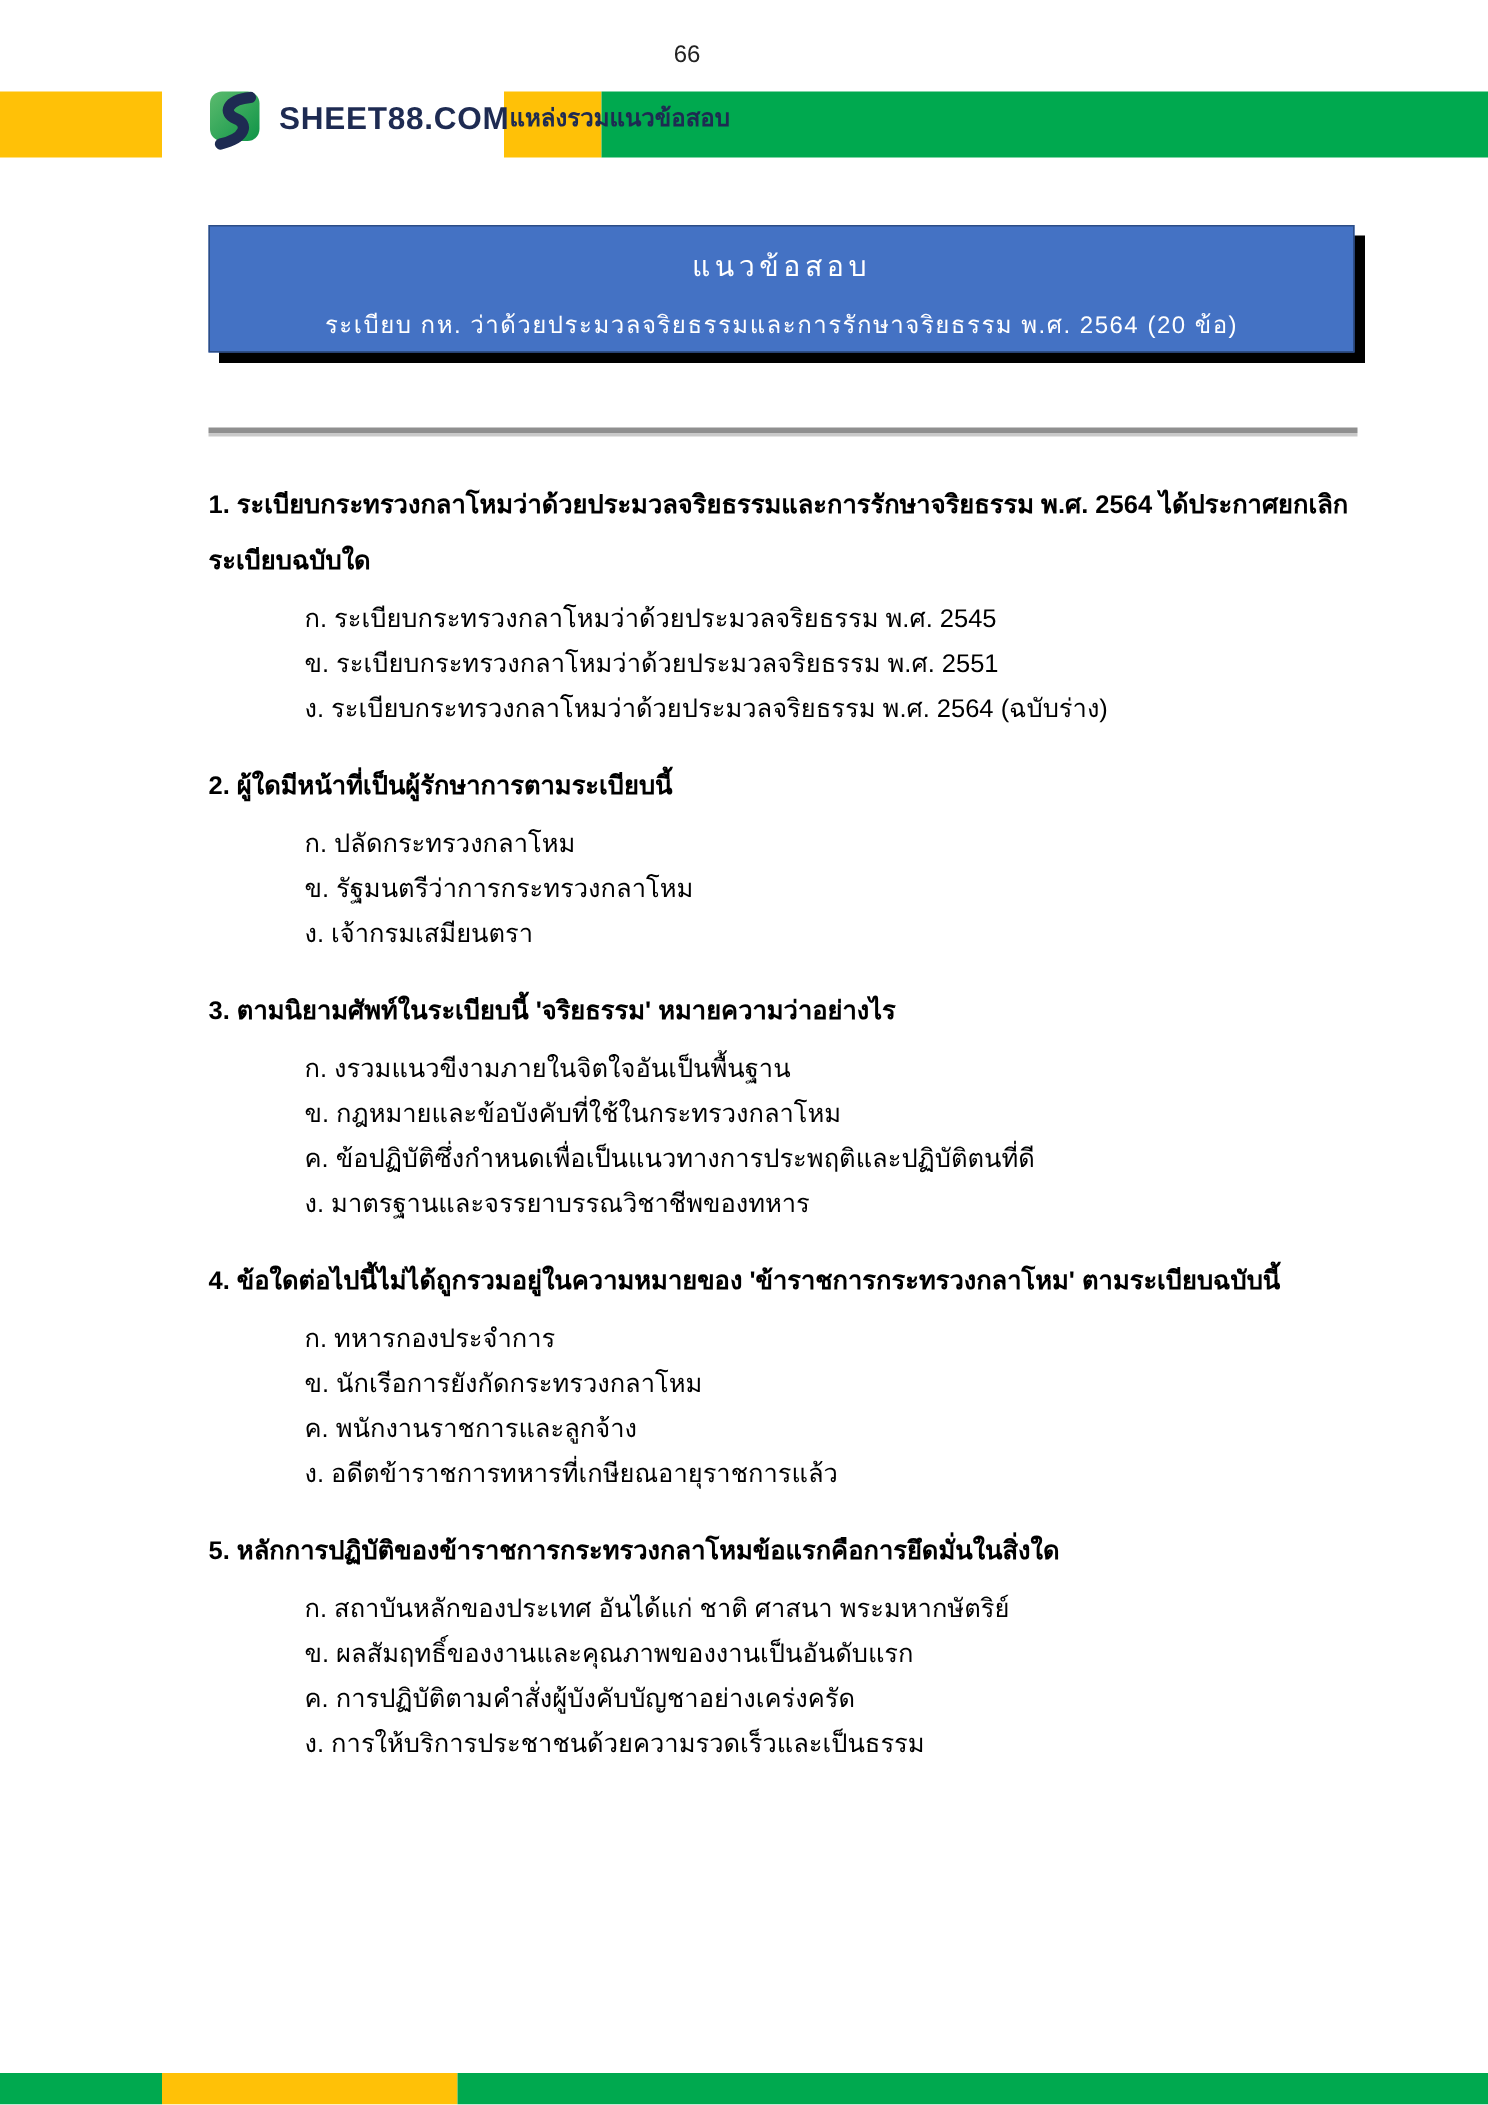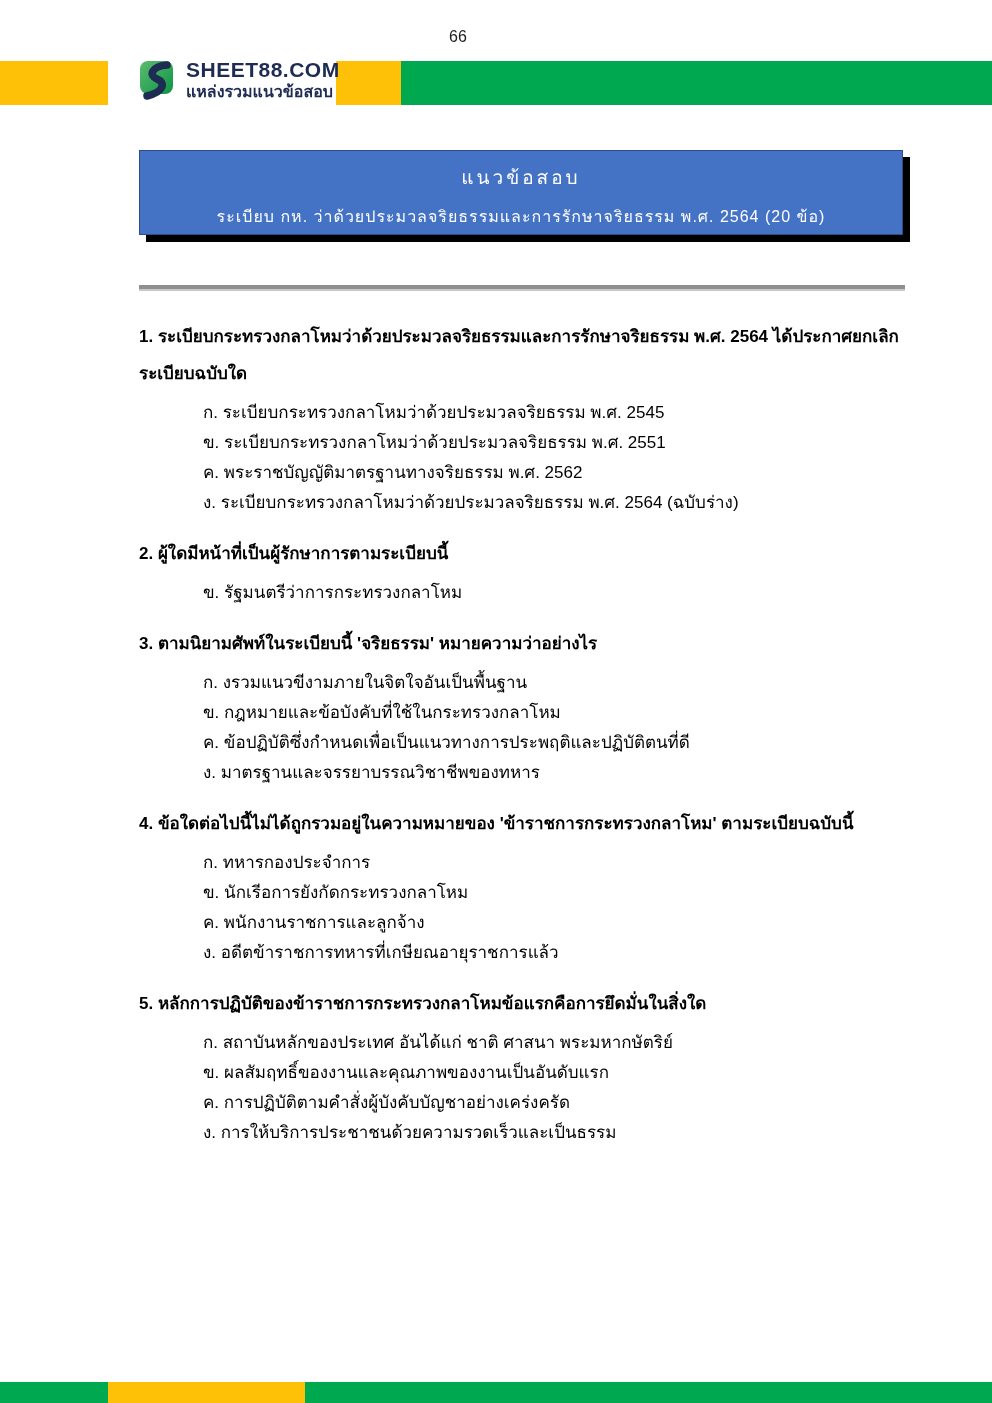--- a/index.html
+++ b/index.html
@@ -28,21 +28,21 @@
   .seg-yellow1 { width: 108px; background: #FFC107; }
   .seg-gap     { width: 228px; background: #ffffff; }
   .seg-yellow2 { width: 65px;  background: #FFC107; }
   .seg-green   { flex: 1;      background: #00A94F; }
 
   
   .logo {
     position: absolute; top: 54px; left: 136px; height: 52px;
     display: flex; align-items: center; gap: 10px; background: transparent;
   }
-  .logo-text { display: flex; flex-direction: column; line-height: 1.05; }
+  .logo-text { display: flex; flex-direction: row; line-height: 1.05; }
   .logo-name {
     font-size: 21px; font-weight: 700; color: #1E2B52; letter-spacing: 0.5px;
   }
   .logo-tagline {
     font-size: 16px; font-weight: 700; color: #1E2B52; margin-top: 3px;
   }
 
   
   .title-box {
     position: absolute; left: 139px; top: 150px; width: 764px; height: 85px;
@@ -130,29 +130,30 @@
 
   <div class="divider"></div>
 
   <div class="content">
 
     <div class="question">
       <div class="q-text">1. ระเบียบกระทรวงกลาโหมว่าด้วยประมวลจริยธรรมและการรักษาจริยธรรม พ.ศ. 2564 ได้ประกาศยกเลิกระเบียบฉบับใด</div>
       <div class="options">
         <div class="option">ก. ระเบียบกระทรวงกลาโหมว่าด้วยประมวลจริยธรรม พ.ศ. 2545</div>
         <div class="option">ข. ระเบียบกระทรวงกลาโหมว่าด้วยประมวลจริยธรรม พ.ศ. 2551</div>
-        <div class="option">ค. พระราชบัญญัติมาตรฐานทางจริยธรรม พ.ศ. 2562</div>
         <div class="option">ง. ระเบียบกระทรวงกลาโหมว่าด้วยประมวลจริยธรรม พ.ศ. 2564 (ฉบับร่าง)</div>
       </div>
     </div>
 
     <div class="question">
       <div class="q-text">2. ผู้ใดมีหน้าที่เป็นผู้รักษาการตามระเบียบนี้</div>
       <div class="options">
+        <div class="option">ก. ปลัดกระทรวงกลาโหม</div>
         <div class="option">ข. รัฐมนตรีว่าการกระทรวงกลาโหม</div>
+        <div class="option">ง. เจ้ากรมเสมียนตรา</div>
       </div>
     </div>
 
     <div class="question">
       <div class="q-text">3. ตามนิยามศัพท์ในระเบียบนี้ 'จริยธรรม' หมายความว่าอย่างไร</div>
       <div class="options">
         <div class="option">ก. งรวมแนวขีงามภายในจิตใจอันเป็นพื้นฐาน</div>
         <div class="option">ข. กฎหมายและข้อบังคับที่ใช้ในกระทรวงกลาโหม</div>
         <div class="option">ค. ข้อปฏิบัติซึ่งกำหนดเพื่อเป็นแนวทางการประพฤติและปฏิบัติตนที่ดี</div>
         <div class="option">ง. มาตรฐานและจรรยาบรรณวิชาชีพของทหาร</div>

